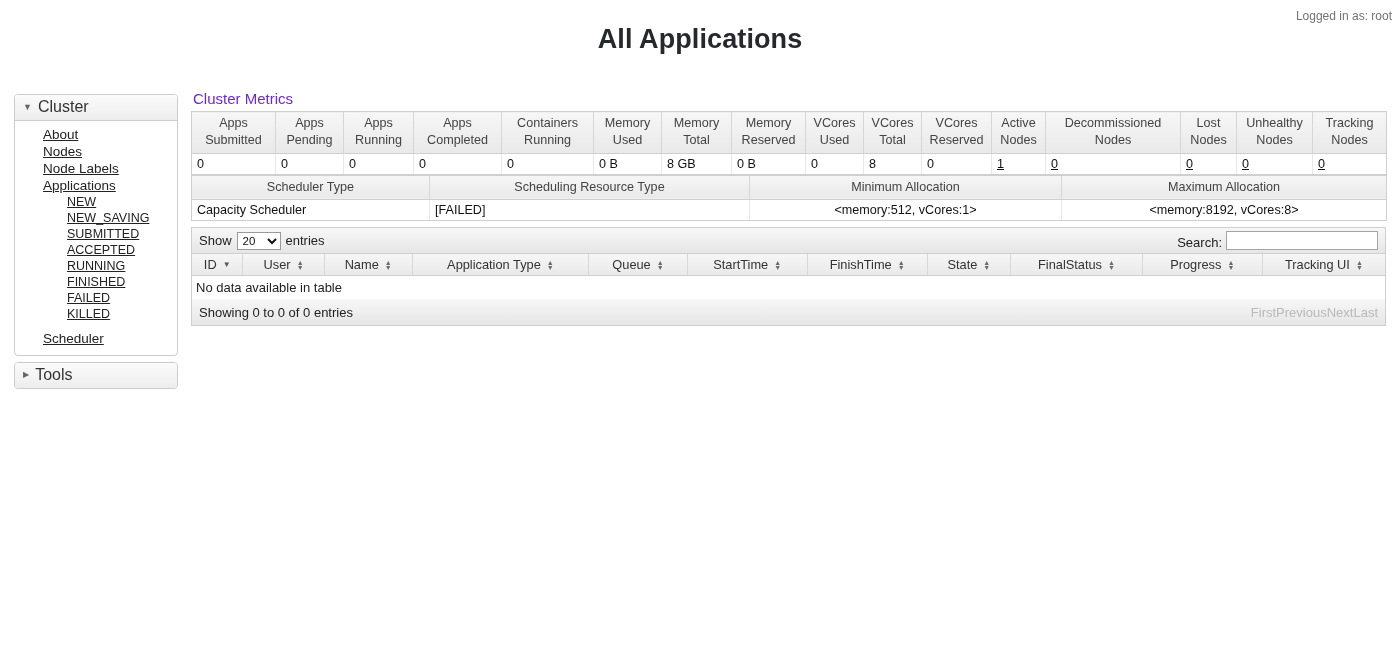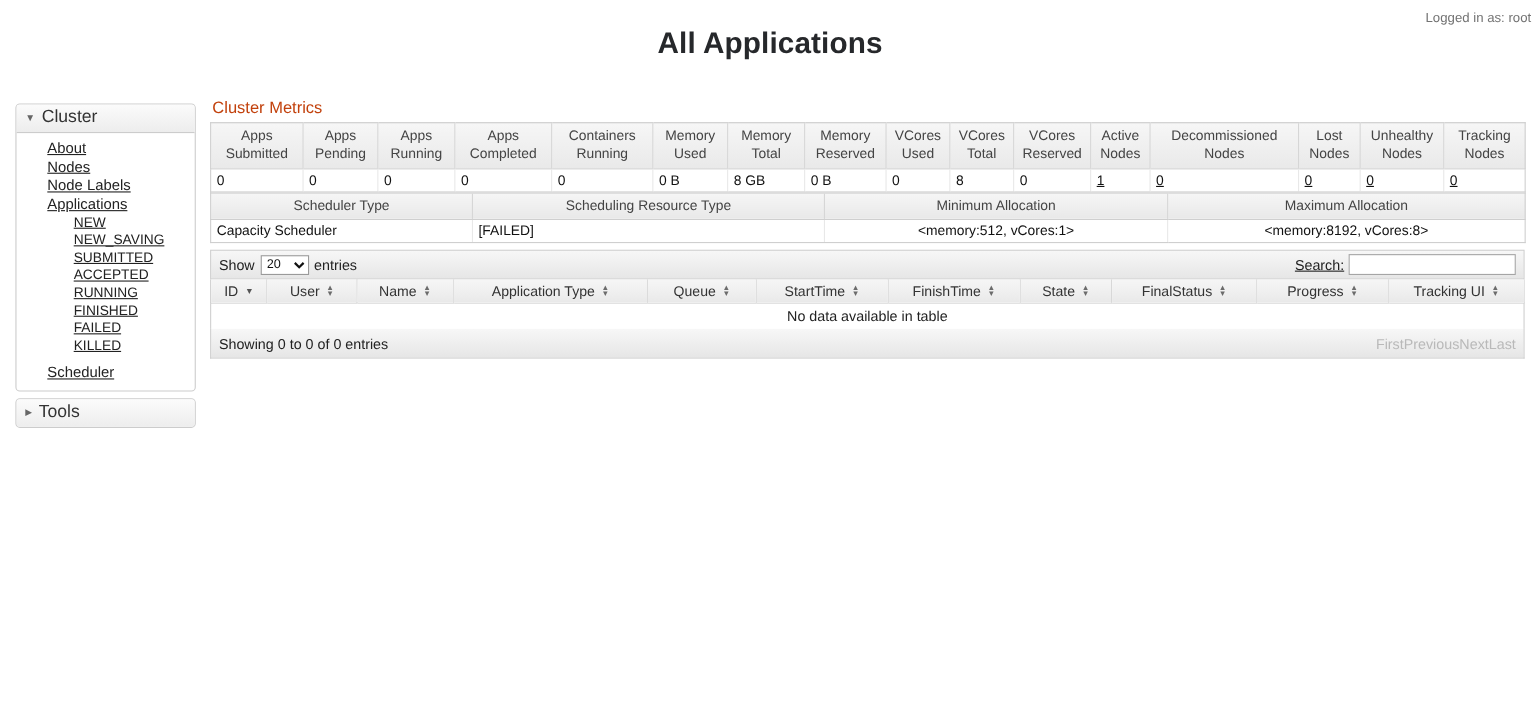--- a/index.html
+++ b/index.html
@@ -52,21 +52,21 @@
     display: block; font-size: 13.5px; color: #222;
     text-decoration: underline; padding: 1px 0 1px 28px;
     white-space: nowrap; cursor: pointer;
   }
   .nav-link.sub { padding-left: 52px; font-size: 12.5px; }
   .nav-gap { height: 8px; }
 
   
   #main { position: absolute; left: 191px; top: 0px; width: 1195px; }
   .section-title {
-    font-size: 15px; color: #c2410c; margin: 8px 0 4px 2px;
+    font-size: 15px; color: #6d28d9; margin: 8px 0 4px 2px;
   }
 
   table.grid {
     border-collapse: collapse;
     width: 1195px;
     table-layout: fixed;
   }
   table.grid th {
     background: linear-gradient(to bottom,#f6f6f6 0%,#e9e9e9 100%);
     border-left: 1px solid #d6d6d6;
@@ -102,21 +102,21 @@
     font-size: 13px; color: #222;
     height: 27px;
   }
   .dt-bar.bottom { border-top: none; }
   .len-group { display: flex; align-items: center; gap: 5px; }
   .len-group select {
     font-family: "Liberation Sans", sans-serif;
     font-size: 11.5px; padding: 0 1px; height: 18px;
     border: 1px solid #9a9a9a; background: #fff; color:#111;
   }
-  .search-group { display: flex; align-items: center; gap: 4px; text-decoration: underline; }
+  .search-group { display: flex; align-items: flex-end; gap: 4px; }
   .search-group input {
     font-family: "Liberation Sans", sans-serif;
     font-size: 12px; width: 152px; height: 19px;
     border: 1px solid #a5a5a5; background: #fff; padding: 0 3px;
   }
 
   table.apps {
     border-collapse: collapse; width: 1195px; table-layout: fixed;
   }
   table.apps th {
@@ -131,21 +131,21 @@
   table.apps th:first-child { border-left: 1px solid #cfcfcf; }
   table.apps th:last-child { border-right: 1px solid #cfcfcf; }
   .th-inner { display: flex; align-items: center; justify-content: center; gap: 6px; }
   .sort-ud {
     display: inline-flex; flex-direction: column; line-height: 5px;
     font-size: 7px; color: #6b6b6b;
   }
   .sort-desc { font-size: 8px; color: #555; }
   table.apps td.empty {
     border-left: 1px solid #cfcfcf; border-right: 1px solid #cfcfcf;
-    text-align: center; font-size: 13px; color: #222;
+    font-size: 13px; color: #222;
     padding: 4px; background: #fff;
   }
   .paging { display: flex; gap: 0; font-size: 13px; color: #b9b9b9; }
   .paging span { cursor: default; }
   .showing { font-size: 13px; color: #222; }
 </style>
 </head>
 <body>
 
 <div id="topbar">

